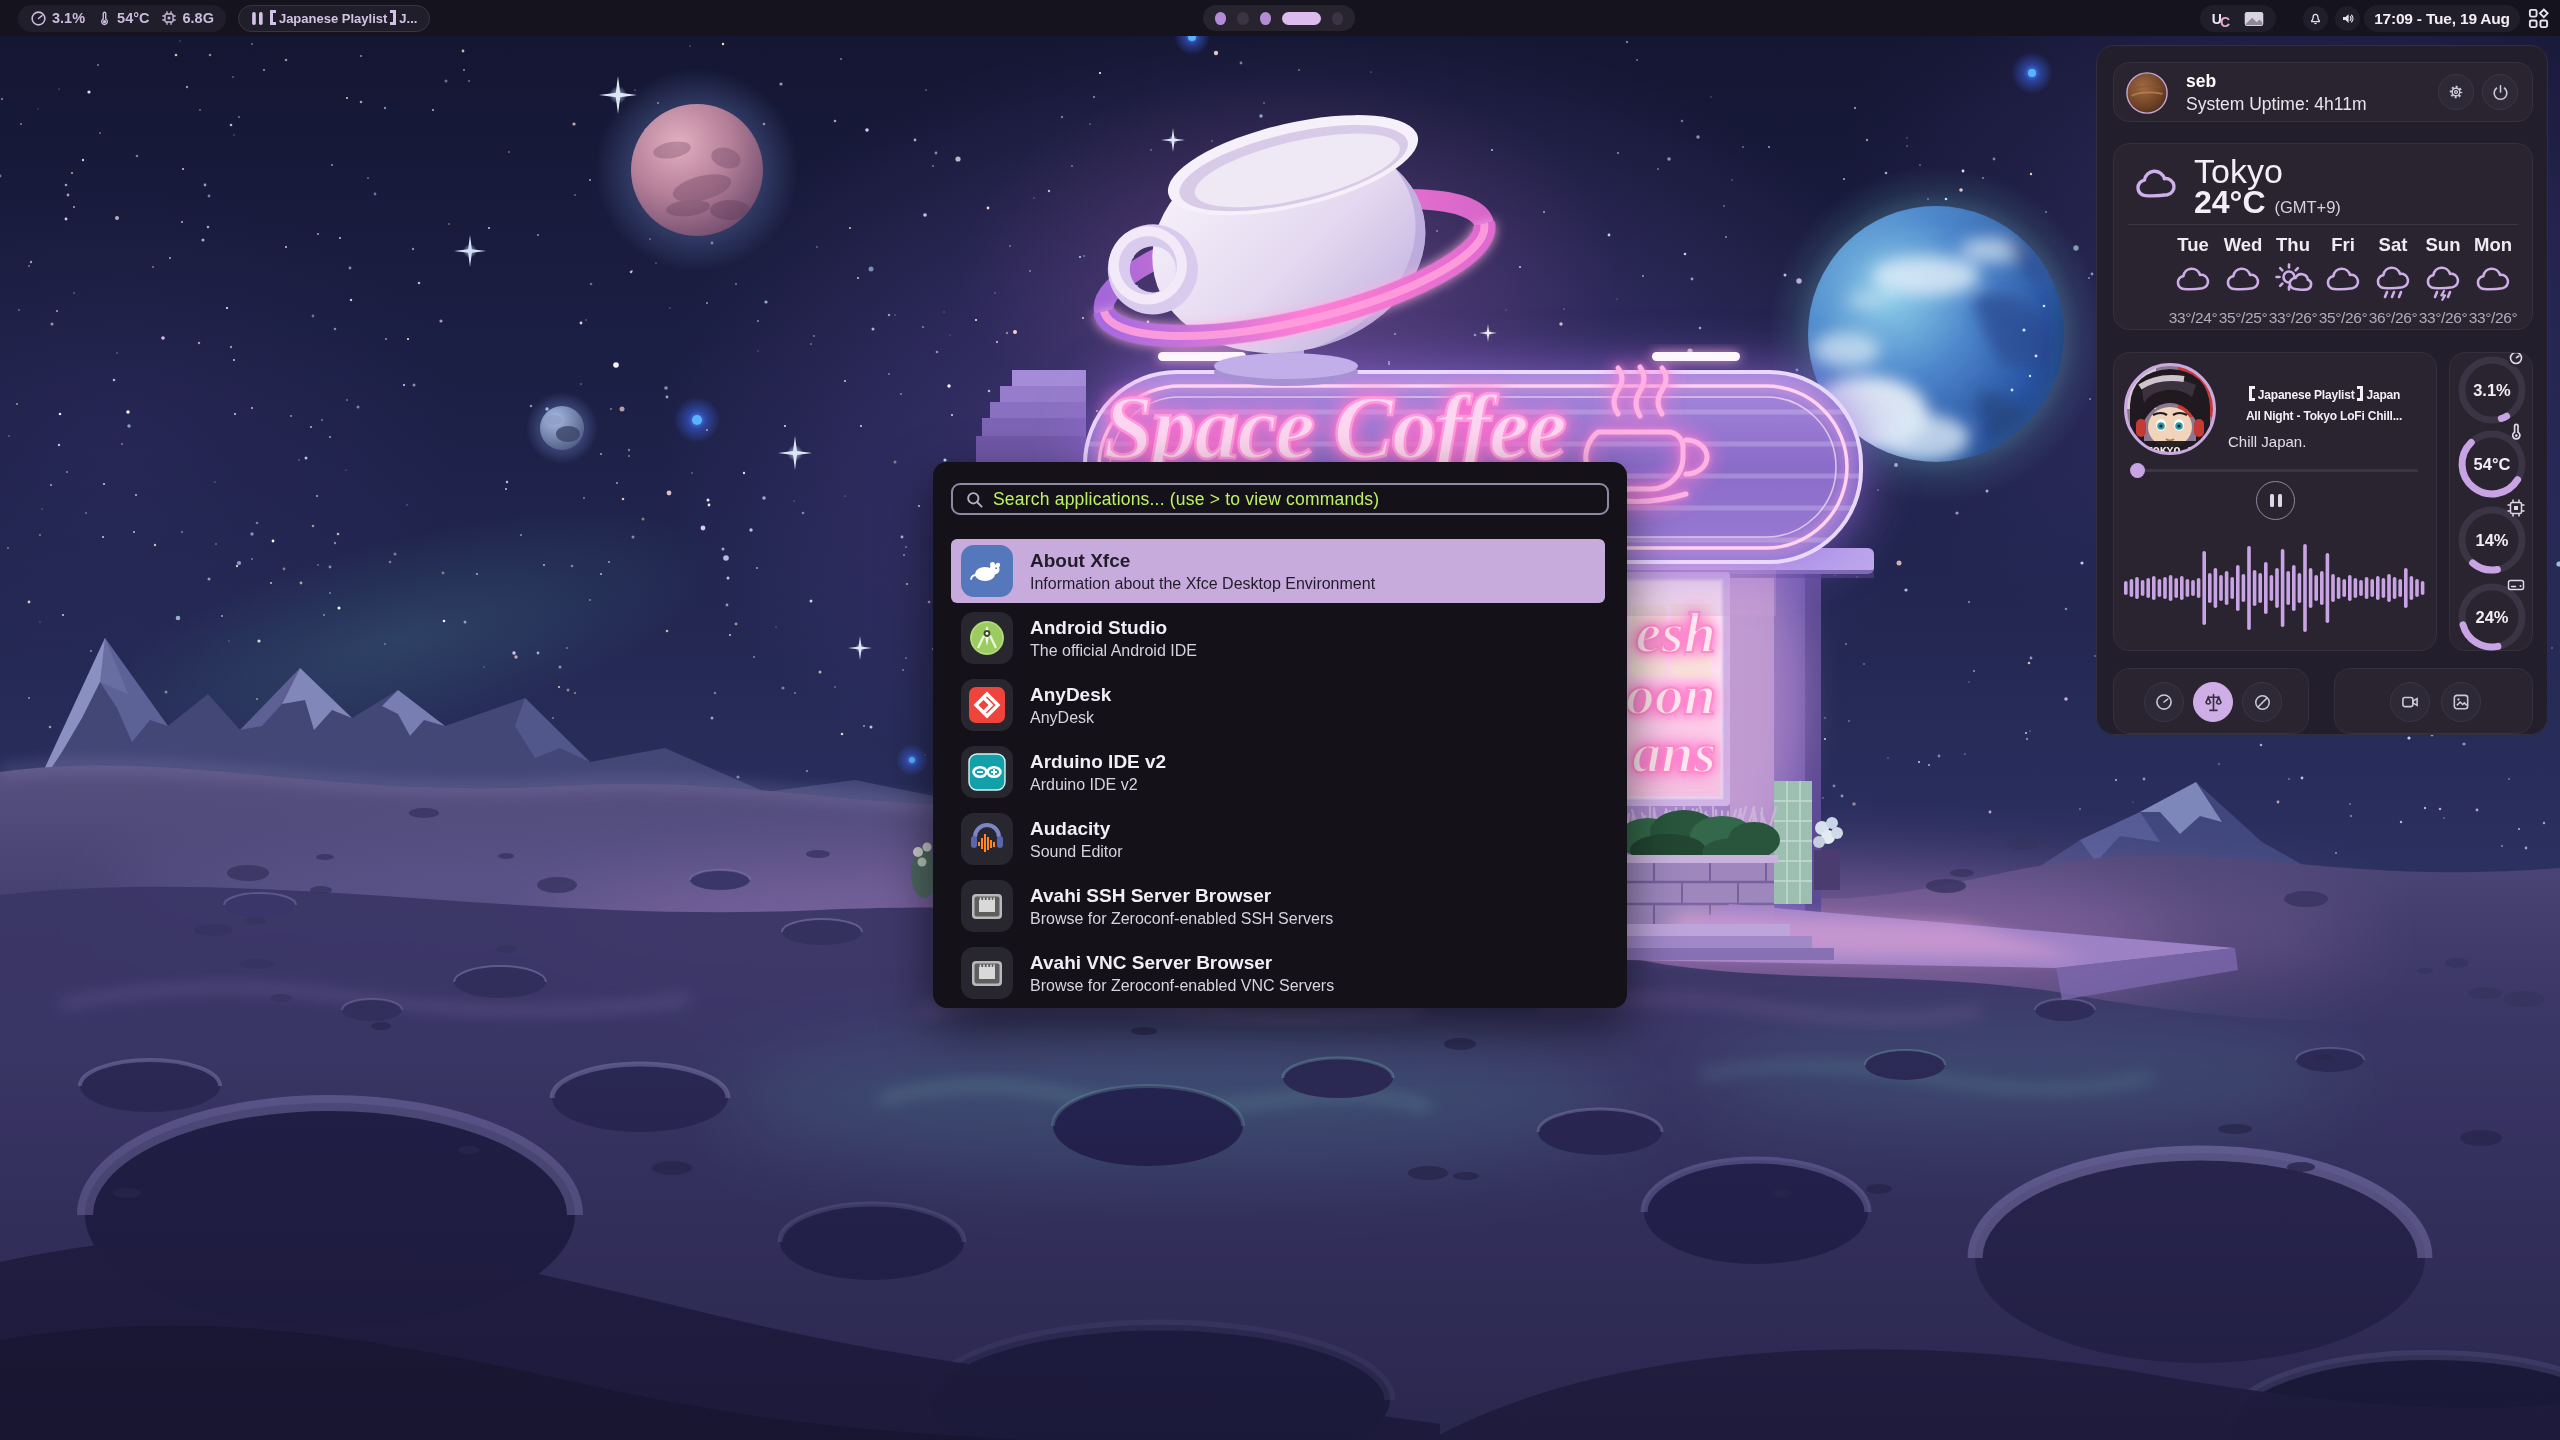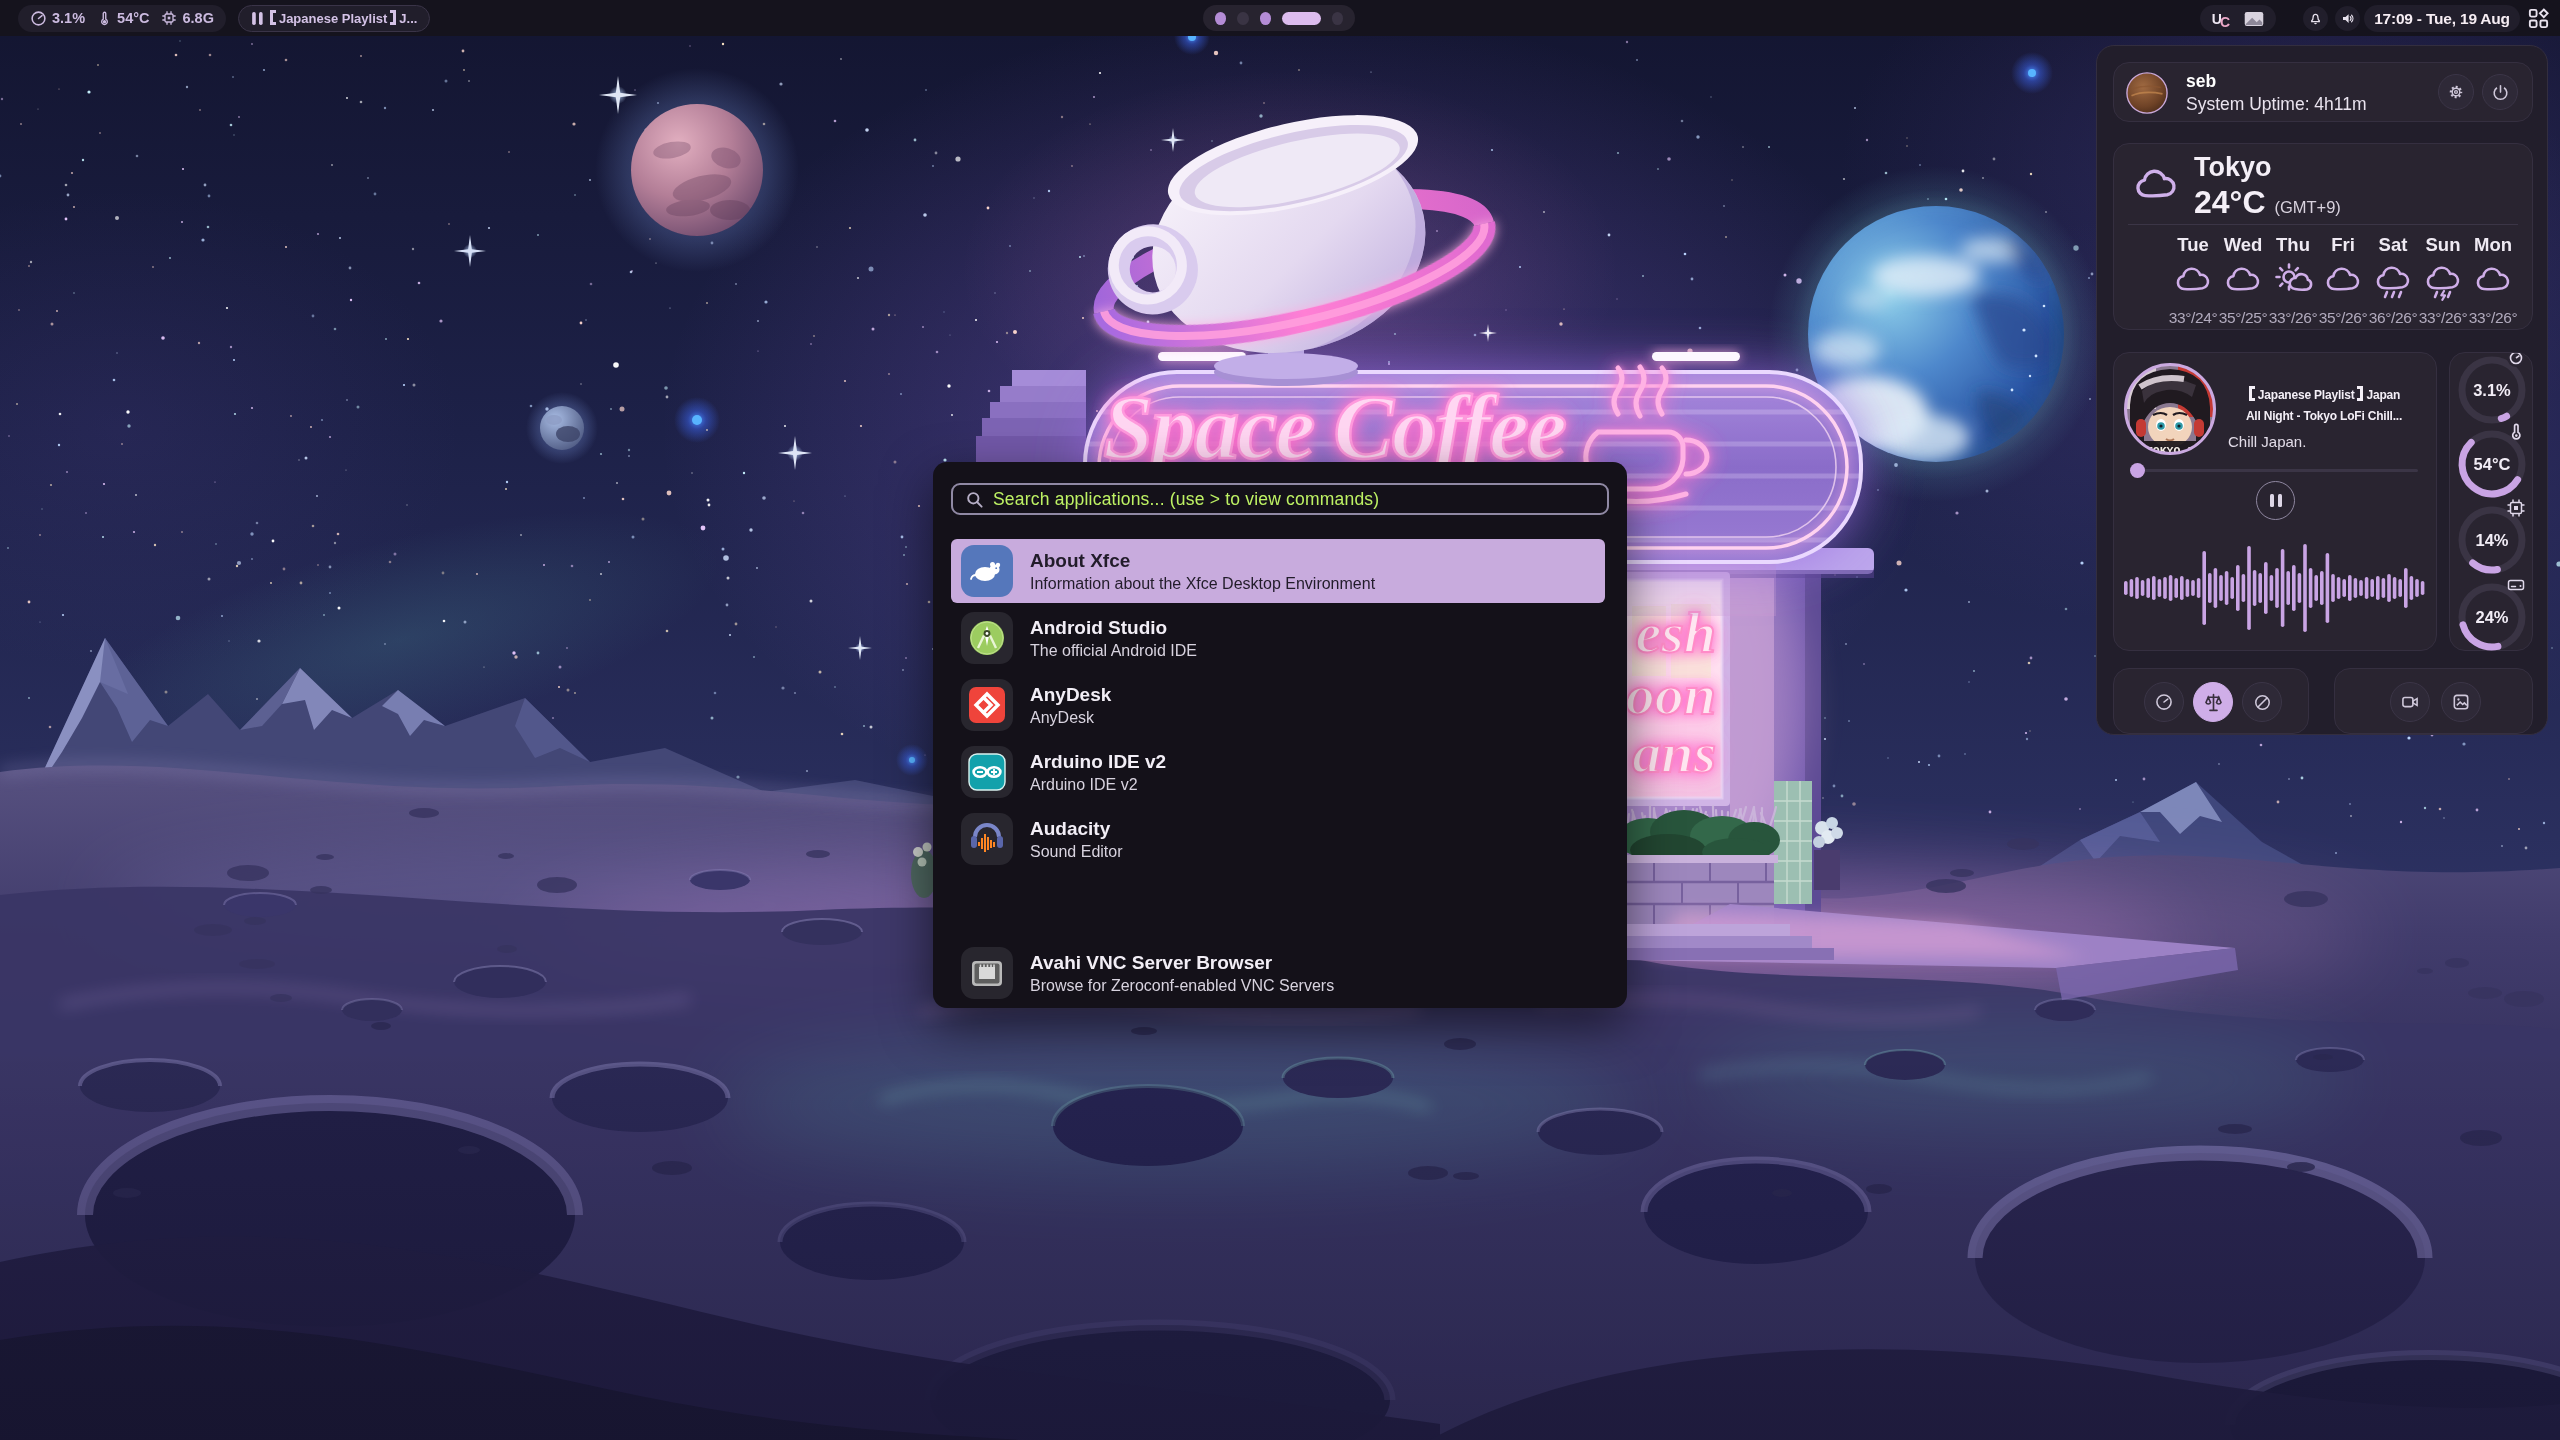--- a/index.html
+++ b/index.html
@@ -1409,20 +1409,34 @@
             <g stroke="#ff8622" stroke-width="2">
               <path d="M14 25 v4 M17 21 v11 M20 17 v18 M23 20 v13 M26 23 v8 M29 25 v5"></path>
             </g>
           </svg>
         </span>
         <span class="tx">
           <div class="t1">Audacity</div>
           <div class="t2">Sound Editor</div>
         </span>
       </div>
+      <div class="row " style="top:412px">
+        <span class="ic" style="background:#28262e">
+          <svg width="40" height="40" viewBox="0 0 40 40">
+            <rect x="5" y="8" width="30" height="25" rx="4" fill="#b9b9b9"></rect>
+            <rect x="7.5" y="10.5" width="25" height="20" rx="2" fill="#5e5e5e"></rect>
+            <rect x="12" y="14" width="16" height="12" fill="#d9d9d9"></rect>
+            <path d="M13.5 14 v-2.5 M17 14 v-2.5 M20.5 14 v-2.5 M24 14 v-2.5 M27 14 v-2.5" stroke="#d9d9d9" stroke-width="1.6"></path>
+          </svg>
+        </span>
+        <span class="tx">
+          <div class="t1">Avahi SSH Server Browser</div>
+          <div class="t2">Browse for Zeroconf-enabled SSH Servers</div>
+        </span>
+      </div>
       <div class="row " style="top:479px">
         <span class="ic" style="background:#28262e">
           <svg width="40" height="40" viewBox="0 0 40 40">
             <rect x="5" y="8" width="30" height="25" rx="4" fill="#b9b9b9"></rect>
             <rect x="7.5" y="10.5" width="25" height="20" rx="2" fill="#5e5e5e"></rect>
             <rect x="12" y="14" width="16" height="12" fill="#d9d9d9"></rect>
             <path d="M13.5 14 v-2.5 M17 14 v-2.5 M20.5 14 v-2.5 M24 14 v-2.5 M27 14 v-2.5" stroke="#d9d9d9" stroke-width="1.6"></path>
           </svg>
         </span>
         <span class="tx">
@@ -1458,21 +1472,21 @@
           <svg width="19" height="19" viewBox="0 0 24 24" fill="none" stroke="#cfc8da" stroke-width="2">
             <path d="M12 3.5 v8" stroke-linecap="round"></path>
             <path d="M7.5 6 a8 8 0 1 0 9 0"></path>
           </svg>
         </div>
  </div>
  <div class="card" id="wcard">
   <div style="position:absolute;left:18px;top:18px"><svg width="48" height="48" viewBox="0 0 40 40" fill="none" stroke="#cfb0ea" stroke-width="2.8" stroke-linejoin="round">
             <path d="M11 28 a6.5 6.5 0 0 1 -0.6 -12.9 a8.5 8.5 0 0 1 16.6 -1.2 a6.8 6.8 0 0 1 2.4 13.4 q-9.2 1.4 -18.4 0.7Z"></path>
           </svg></div>
-  <div style="position:absolute;left:80px;top:8px;color:#f4eff7;font-size:27px;font-weight:700">Tokyo</div>
+  <div style="position:absolute;left:80px;top:8px;color:#f4eff7;font-size:34px;font-weight:400">Tokyo</div>
   <div style="position:absolute;left:80px;top:40px;color:#f4eff7;font-size:32px;font-weight:700">24°C <span style="font-size:16.5px;font-weight:400;color:#d8d2de">(GMT+9)</span></div>
   <div style="position:absolute;left:14px;right:14px;top:80px;border-top:1px solid #3b3546"></div>
   <div id="wdays">
           <div class="day"><div class="dn">Tue</div><svg width="40" height="40" viewBox="0 0 40 40" fill="none" stroke="#cfaee8" stroke-width="2.6" stroke-linejoin="round">
               <path d="M11 28 a6.5 6.5 0 0 1 -0.6 -12.9 a8.5 8.5 0 0 1 16.6 -1.2 a6.8 6.8 0 0 1 2.4 13.4 q-9.2 1.4 -18.4 0.7Z"></path>
             </svg><div class="dt">33°/24°</div></div>
           <div class="day"><div class="dn">Wed</div><svg width="40" height="40" viewBox="0 0 40 40" fill="none" stroke="#cfaee8" stroke-width="2.6" stroke-linejoin="round">
               <path d="M11 28 a6.5 6.5 0 0 1 -0.6 -12.9 a8.5 8.5 0 0 1 16.6 -1.2 a6.8 6.8 0 0 1 2.4 13.4 q-9.2 1.4 -18.4 0.7Z"></path>
             </svg><div class="dt">35°/25°</div></div>
           <div class="day"><div class="dn">Thu</div><svg width="40" height="40" viewBox="0 0 40 40" fill="none" stroke="#cfaee8" stroke-width="2.6" stroke-linecap="round">

